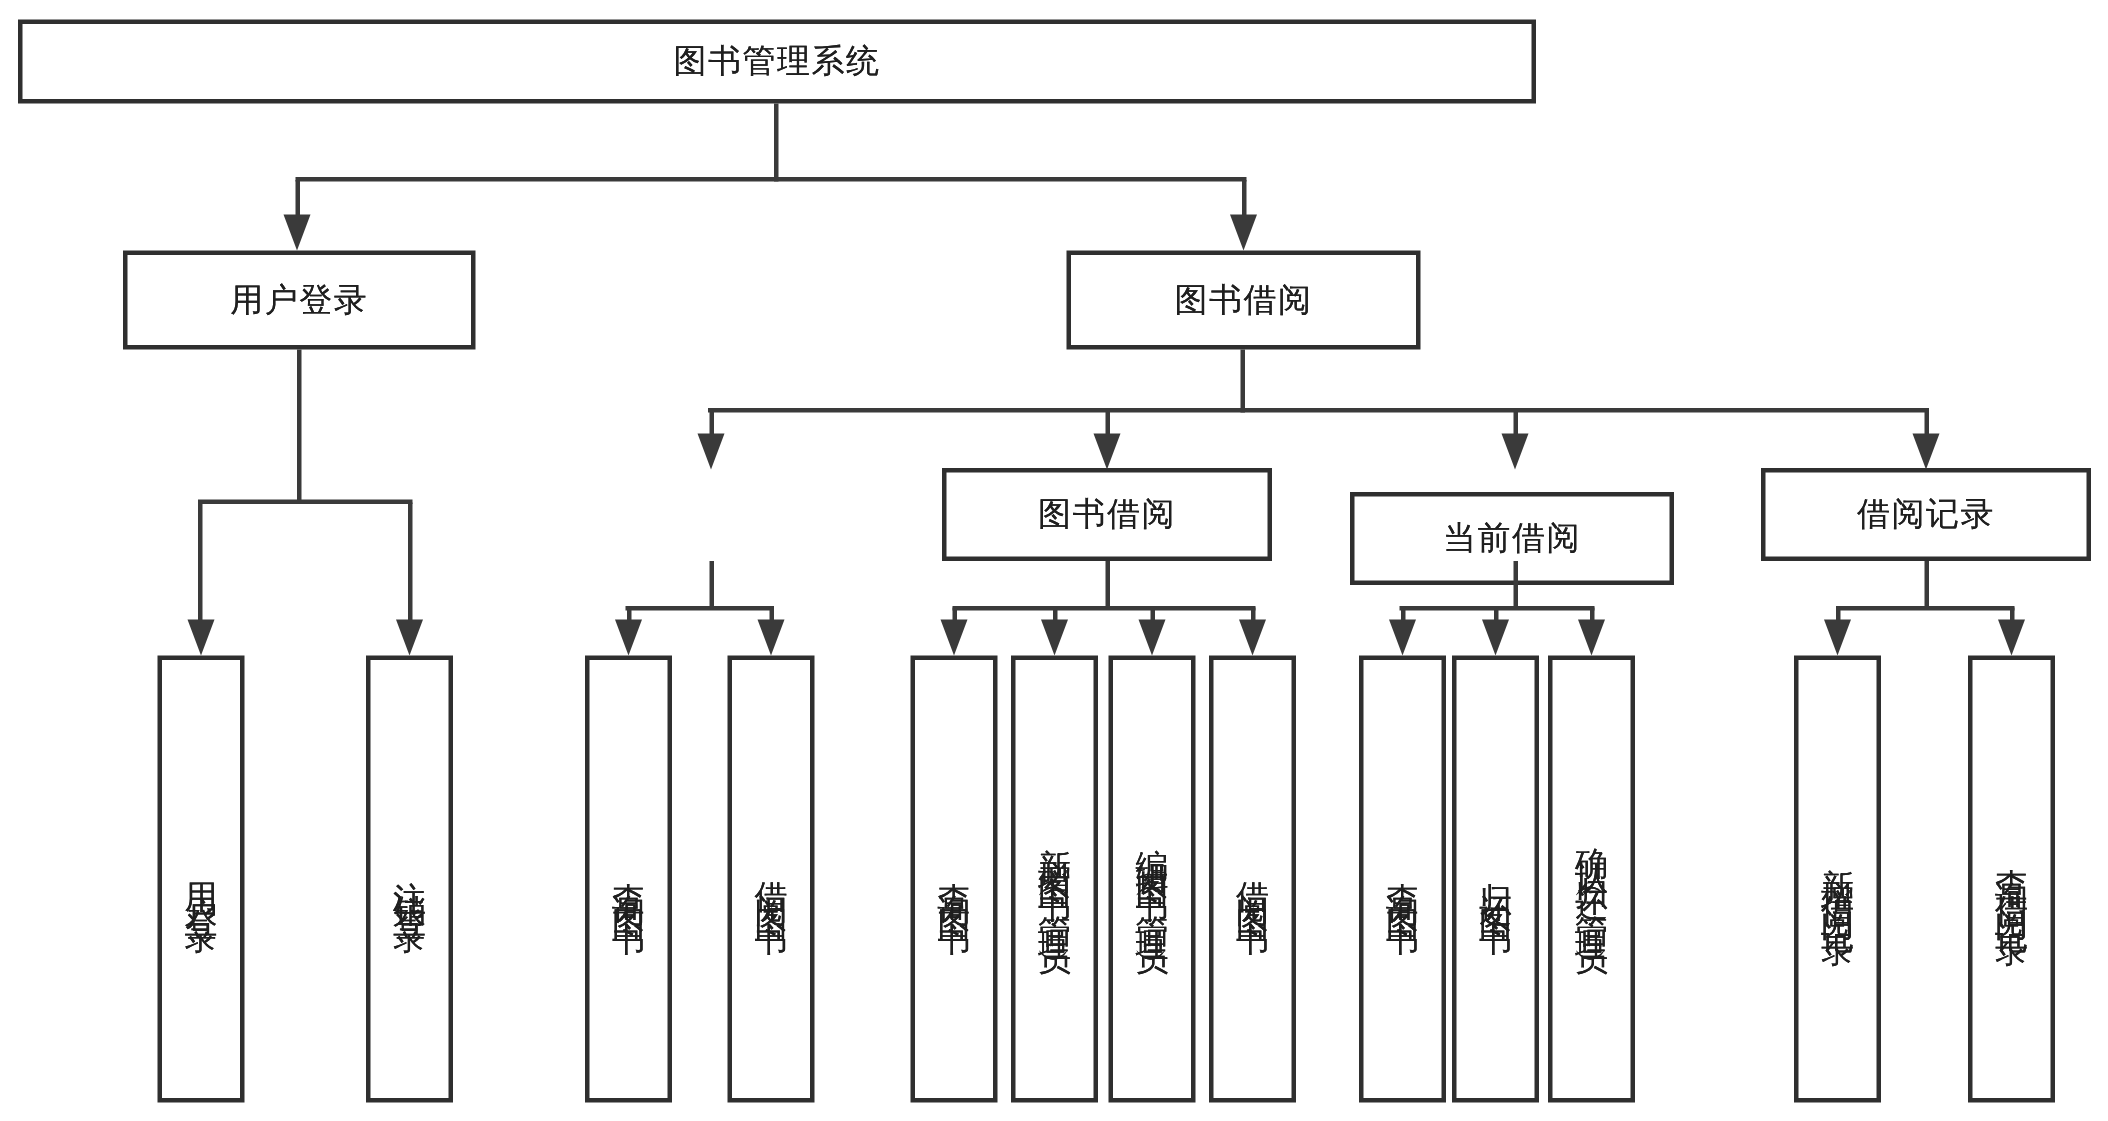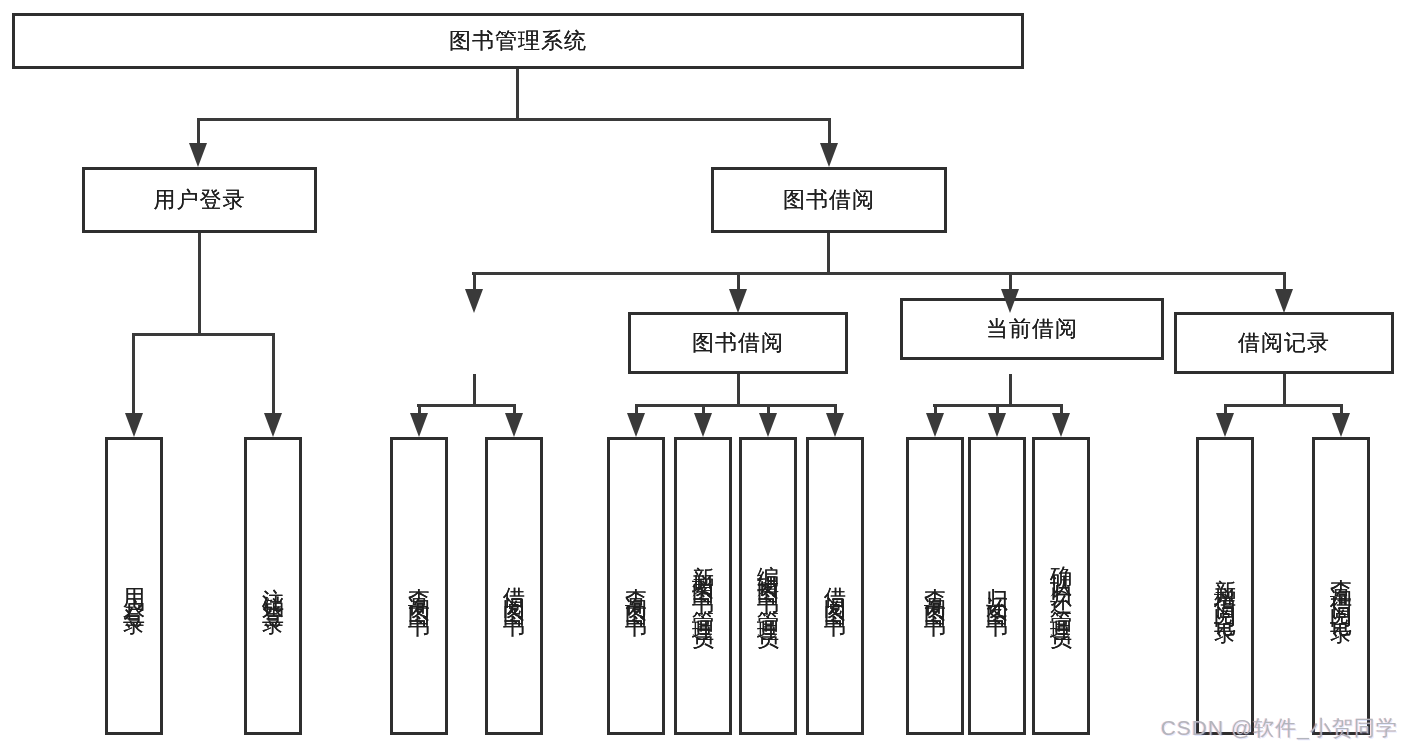--- a/index.html
+++ b/index.html
@@ -29,21 +29,21 @@
 <body>
 
 <div class="canvas">
 
   <div class="box" style="left:12px;top:13px;width:1012px;height:56px">图书管理系统</div>
 
   <div class="box" style="left:82px;top:167px;width:235px;height:66px">用户登录</div>
   <div class="box" style="left:711px;top:167px;width:236px;height:66px">图书借阅</div>
 
   <div class="box" style="left:628px;top:312px;width:220px;height:62px">图书借阅</div>
-  <div class="box" style="left:900px;top:298px;width:264px;height:62px">当前借阅</div>
+  <div class="box" style="left:900px;top:328px;width:216px;height:62px">当前借阅</div>
   <div class="box" style="left:1174px;top:312px;width:220px;height:62px">借阅记录</div>
 
   <div class="box v" style="left:105px;top:437px;width:58px;height:298px">用户登录</div>
   <div class="box v" style="left:244px;top:437px;width:58px;height:298px">注销登录</div>
 
   <div class="box v" style="left:390px;top:437px;width:58px;height:298px">查询图书</div>
   <div class="box v" style="left:485px;top:437px;width:58px;height:298px">借阅图书</div>
 
   <div class="box v" style="left:607px;top:437px;width:58px;height:298px">查询图书</div>
   <div class="box v" style="left:674px;top:437px;width:58px;height:298px">新增图书（管理员）</div>
@@ -123,15 +123,14 @@
 
   <div>
     <div class="line vline" style="left:1283px;top:374px;height:32px"></div>
     <div class="line hline" style="left:1224px;top:404px;width:119px"></div>
     <div class="line vline" style="left:1224px;top:405px;height:10px"></div>
     <div class="arrow" style="left:1216px;top:413px"></div>
     <div class="line vline" style="left:1340px;top:405px;height:10px"></div>
     <div class="arrow" style="left:1332px;top:413px"></div>
   </div>
 
-  <div class="watermark">CSDN @软件_小贺同学</div>
 
 </div>
 
 </body></html>

